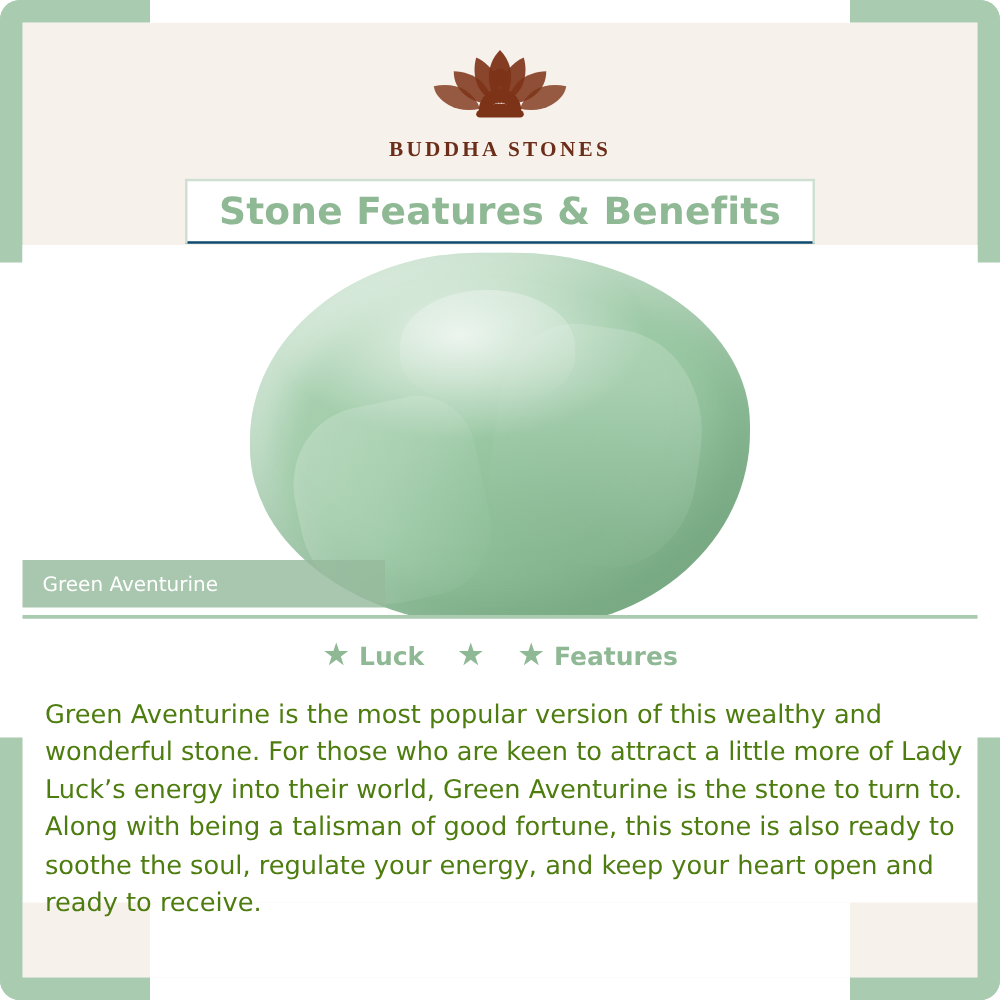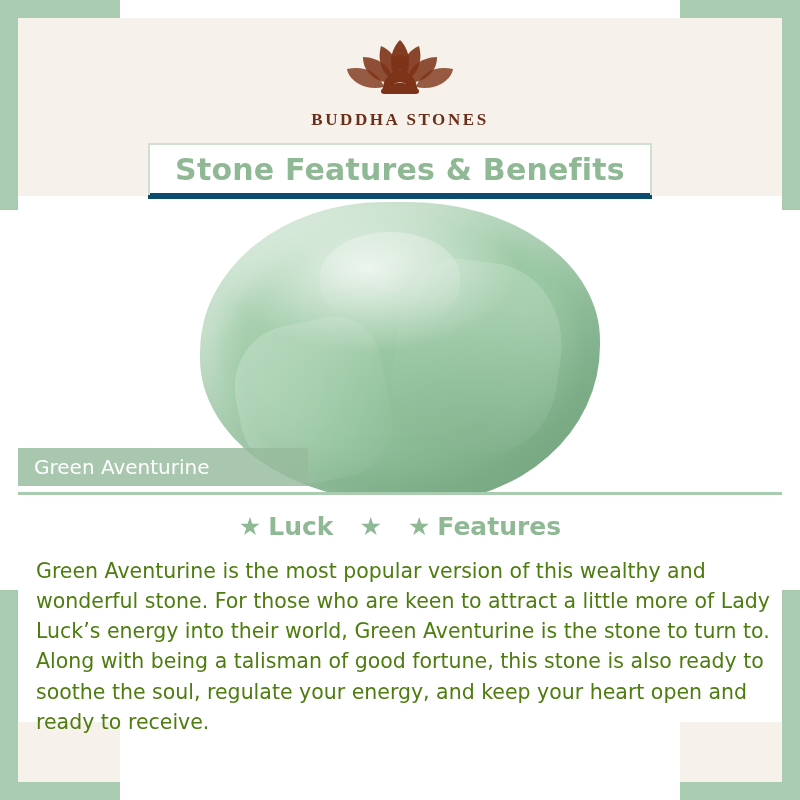--- a/index.html
+++ b/index.html
@@ -12,20 +12,21 @@
     font-family: "Liberation Sans", sans-serif;
     background: #ffffff;
     overflow: hidden;
   }
   .page {
     position: relative;
     width: 800px;
     height: 800px;
     background: #ffffff;
     overflow: hidden;
+    border-radius: 16px;
   }
 
   
   .corner {
     position: absolute;
     background: #a9cbb0;
     z-index: 1;
   }
   .corner-tl-v { left: 0;   top: 0;    width: 18px;  height: 210px; }
   .corner-tl-h { left: 0;   top: 0;    width: 120px; height: 18px; }
@@ -92,21 +93,21 @@
 
   
   .title-banner {
     position: absolute;
     left: 148px;
     top: 143px;
     width: 504px;
     height: 48px;
     background: #ffffff;
     border-top: 2px solid #cfe0d2;
-    border-bottom: 6px solid #0c4a6e;
+    border-bottom: 2px solid #0c4a6e;
     display: flex;
     align-items: center;
     justify-content: center;
     z-index: 6;
   }
   .title-banner::before,
   .title-banner::after {
     content: "";
     position: absolute;
     top: -2px;
@@ -189,21 +190,21 @@
     top: 448px;
     width: 290px;
     height: 38px;
     background: rgba(150,185,156,0.82);
     display: flex;
     align-items: center;
     z-index: 7;
   }
   .label-bar .label-text {
     color: #ffffff;
-    font-size: 20px;
+    font-size: 16px;
     padding-left: 16px;
     font-family: "DejaVu Sans", sans-serif;
   }
 
   
   .hero-divider {
     position: absolute;
     left: 18px; right: 18px;
     top: 492px;
     height: 3px;
@@ -227,21 +228,21 @@
     align-items: center;
     gap: 7px;
   }
   .benefit .star {
     color: #8fb894;
     font-size: 25px;
     line-height: 1;
   }
   .benefit .btext {
     color: #8fb894;
-    font-size: 25px;
+    font-size: 20px;
     font-weight: bold;
     font-family: "DejaVu Sans", sans-serif;
   }
 
   
   .body-copy {
     position: absolute;
     left: 36px;
     right: 28px;
     top: 556px;

